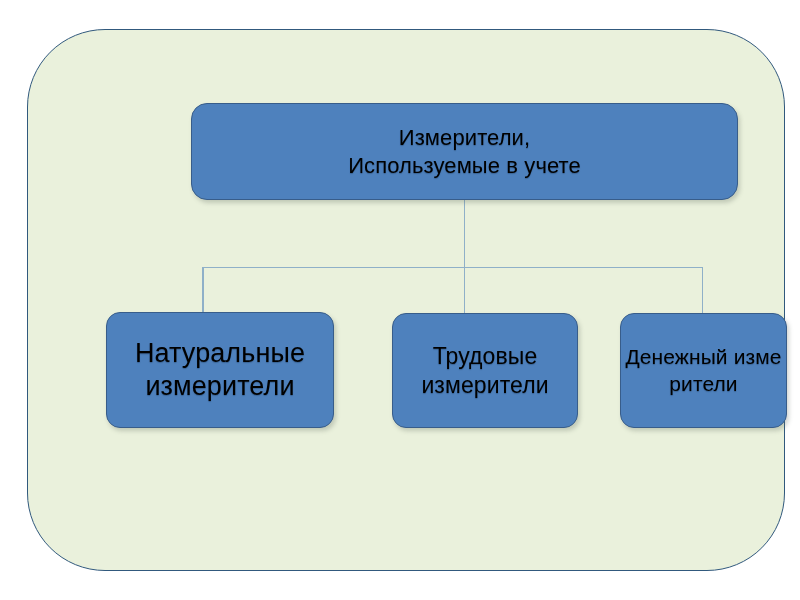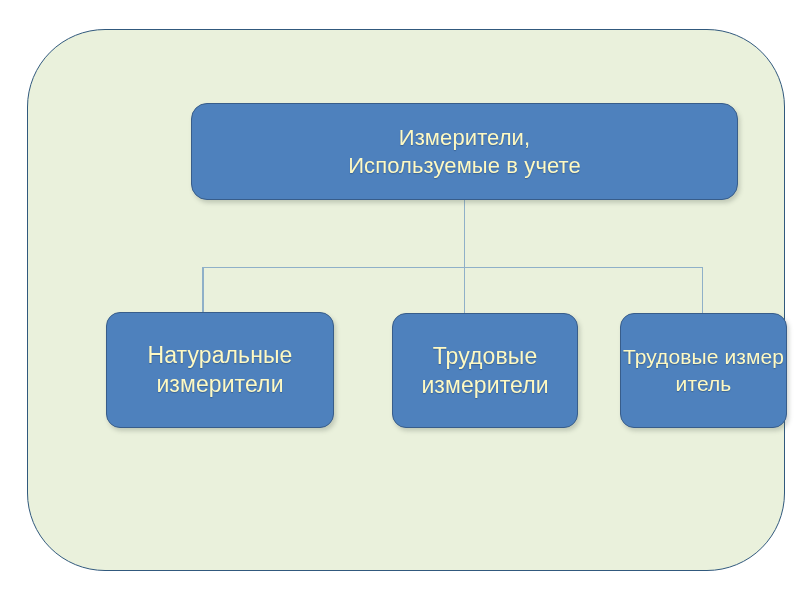--- a/index.html
+++ b/index.html
@@ -71,21 +71,21 @@
     height: 46px;
   }
 
   
   .node {
     position: absolute;
     box-sizing: border-box;
     background: #4e81bd;
     border: 1.4px solid #385d8a;
     border-radius: 14px;
-    color: #fef9c3;
+    color: #000000;
     display: flex;
     align-items: center;
     justify-content: center;
     text-align: center;
     line-height: 1.24;
     letter-spacing: 0.1px;
     box-shadow: 2px 3px 4px rgba(90, 100, 90, 0.28);
     text-shadow: 0 1px 1px rgba(20, 45, 75, 0.35);
     overflow: hidden;
     white-space: pre-line;
@@ -98,21 +98,21 @@
     height: 97px;
     border-radius: 16px;
     font-size: 22px;
   }
 
   #node-natural {
     left: 78px;
     top: 282px;
     width: 228px;
     height: 116px;
-    font-size: 23px;
+    font-size: 27px;
   }
 
   #node-labor {
     left: 364px;
     top: 283px;
     width: 186px;
     height: 115px;
     font-size: 23px;
   }
 
@@ -140,16 +140,16 @@
 
     <div class="node" id="node-root">Измерители,
 Используемые в учете</div>
 
     <div class="node" id="node-natural">Натуральные
 измерители</div>
 
     <div class="node" id="node-labor">Трудовые
 измерители</div>
 
-    <div class="node" id="node-monetary">Трудовые измеритель</div>
+    <div class="node" id="node-monetary">Денежный измерители</div>
 
   </div>
 </div>
 
 </body></html>

